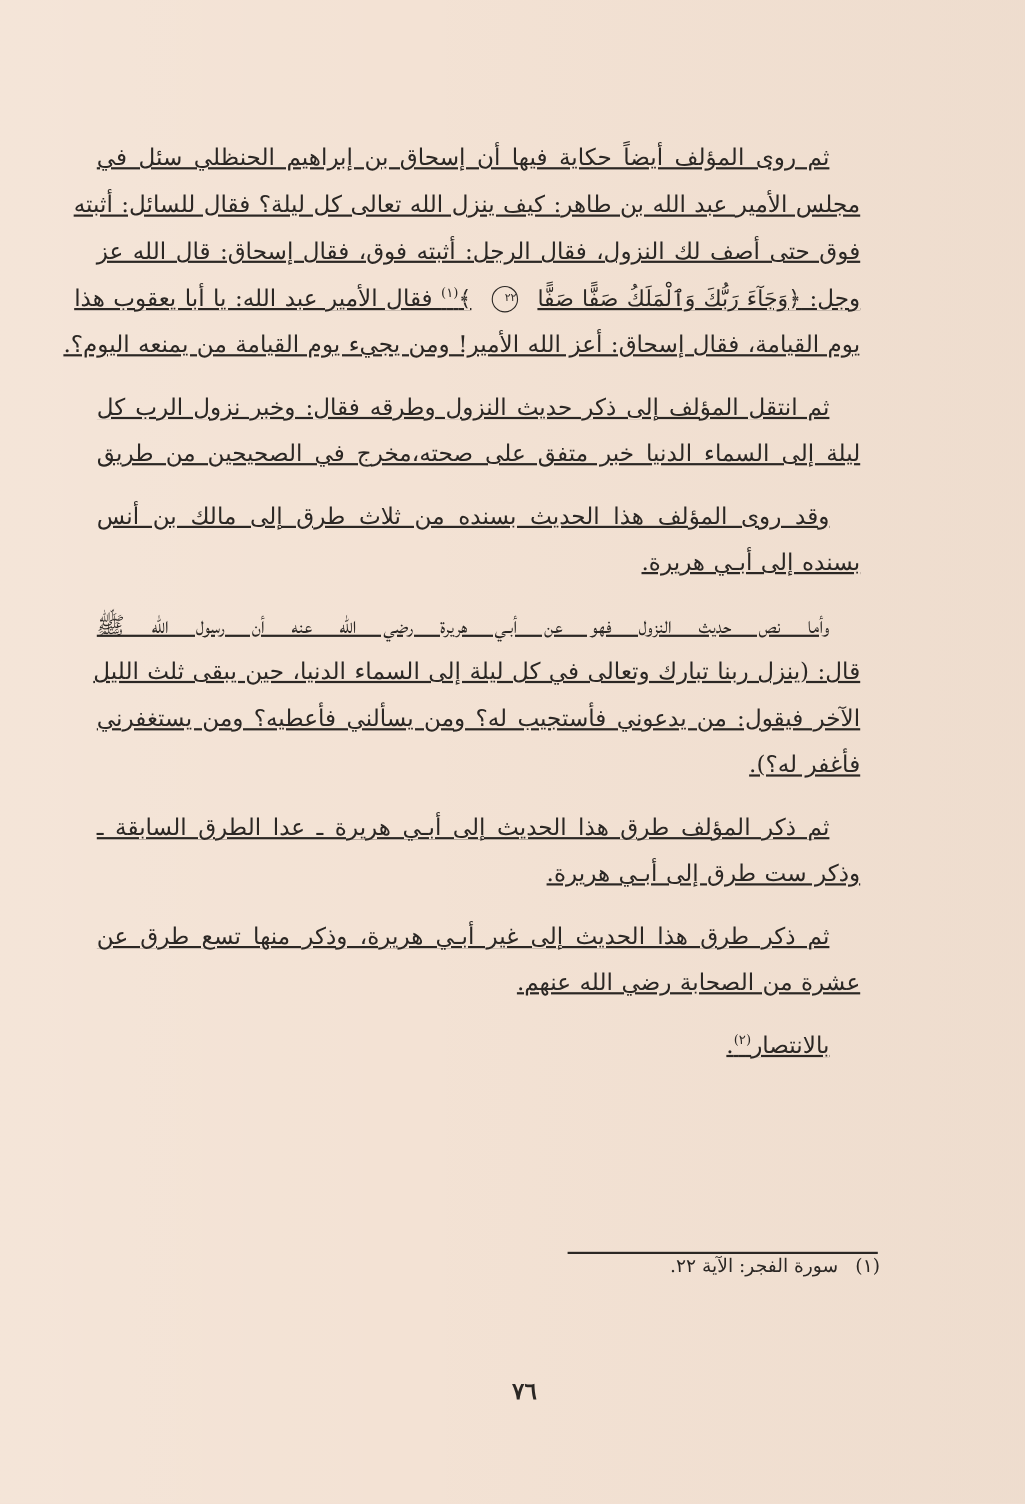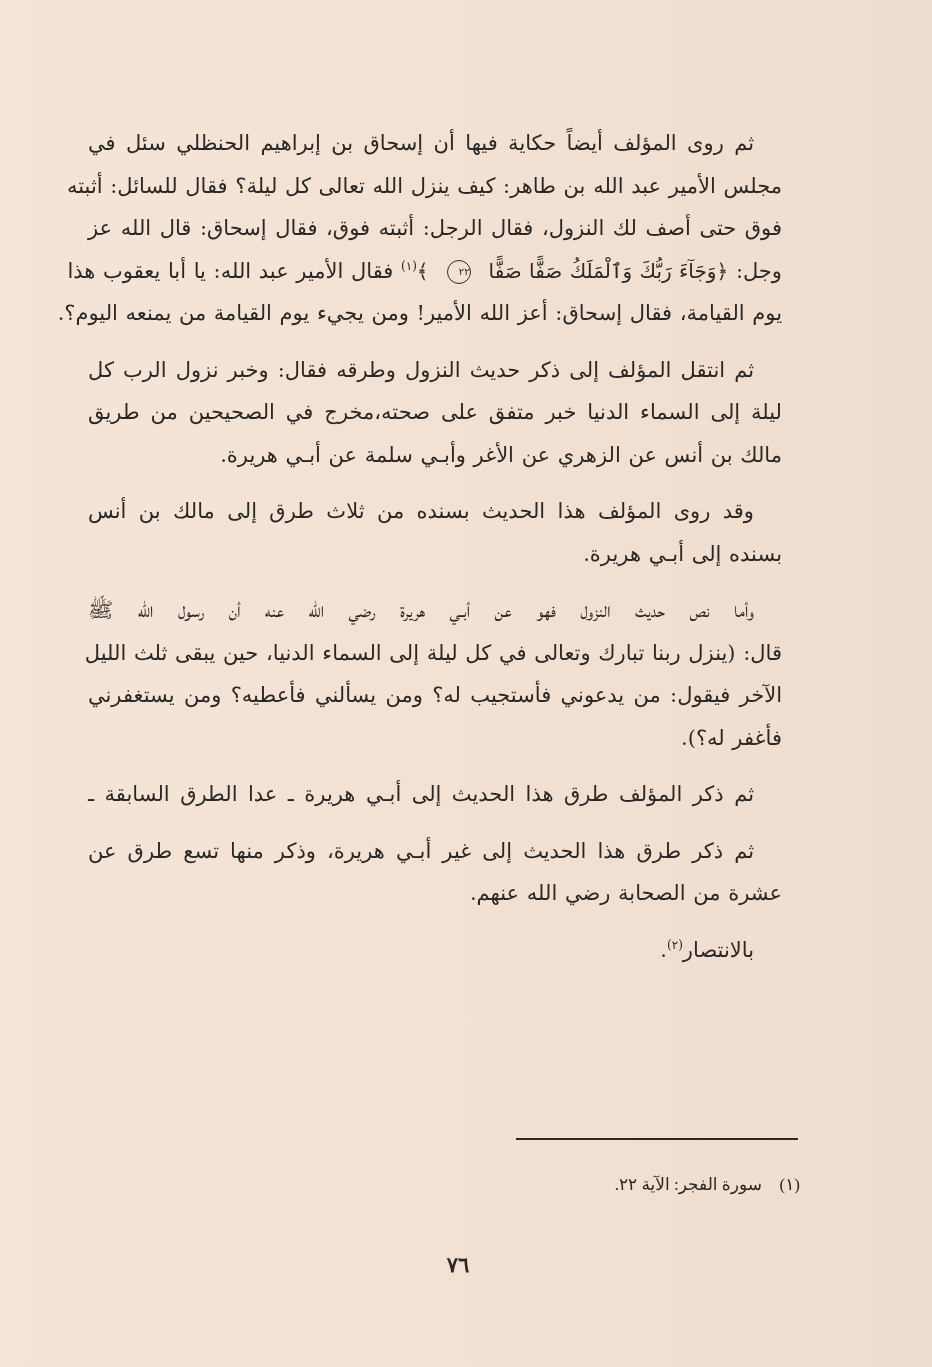--- a/index.html
+++ b/index.html
@@ -25,20 +25,21 @@
       direction: rtl;
     }
     .body-text p {
       margin: 0 0 14px 0;
       font-size: 21px;
       line-height: 42.5px;
       text-align: justify;
       text-align-last: right;
       text-indent: 28px;
       word-spacing: 1px;
+      text-decoration: underline;
     }
     .body-text p .line {
       display: block;
       text-indent: 0;
     }
     .body-text p .line:first-child {
       padding-right: 28px;
     }
     .body-text p { text-indent: 0; }
     .line {
@@ -75,41 +76,39 @@
       position: absolute;
       right: 134px;
       top: 1138px;
       width: 282px;
       height: 2px;
       background: #2b2724;
     }
     .footnotes {
       position: absolute;
       right: 132px;
-      top: 1168px;
+      top: 1135px;
       width: 600px;
       direction: rtl;
       font-size: 17px;
       line-height: 33px;
-      font-family: Liberation Serif, serif;
     }
     .footnote {
       display: block;
     }
     .footnote .num {
       display: inline-block;
       min-width: 30px;
       margin-left: 8px;
     }
     .page-number {
       position: absolute;
       left: 428px;
       top: 1252px;
       width: 60px;
-      text-align: center;
       font-size: 21px;
       font-weight: bold;
       direction: rtl;
     }
   </style>
 </head>
 <body>
 
 <div class="page body-text">
 
@@ -117,37 +116,37 @@
     <span class="line" style="padding-right:28px">ثم روى المؤلف أيضاً حكاية فيها أن إسحاق بن إبراهيم الحنظلي سئل في</span>
     <span class="line">مجلس الأمير عبد الله بن طاهر: كيف ينزل الله تعالى كل ليلة؟ فقال للسائل: أثبته</span>
     <span class="line">فوق حتى أصف لك النزول، فقال الرجل: أثبته فوق، فقال إسحاق: قال الله عز</span>
     <span class="line"><span>وجل: </span><span class="quran">﴿وَجَآءَ رَبُّكَ وَٱلْمَلَكُ صَفًّا صَفًّا</span><span class="ayah-mark">٢٢</span><span class="quran">﴾</span><sup class="fn-ref">(١)</sup><span> فقال الأمير عبد الله: يا أبا يعقوب هذا</span></span>
     <span class="line last">يوم القيامة، فقال إسحاق: أعز الله الأمير! ومن يجيء يوم القيامة من يمنعه اليوم؟.</span>
   </p>
 
   <p>
     <span class="line" style="padding-right:28px">ثم انتقل المؤلف إلى ذكر حديث النزول وطرقه فقال: وخبر نزول الرب كل</span>
     <span class="line">ليلة إلى السماء الدنيا خبر متفق على صحته،مخرج في الصحيحين من طريق</span>
-    <span class="line last">مالك بن أنس عن الزهري عن الأغر وأبـي سلمة عن أبـي هريرة.</span>
   </p>
 
   <p>
     <span class="line" style="padding-right:28px">وقد روى المؤلف هذا الحديث بسنده من ثلاث طرق إلى مالك بن أنس</span>
     <span class="line last">بسنده إلى أبـي هريرة.</span>
   </p>
 
   <p>
     <span class="line" style="padding-right:28px">وأما نص حديث النزول فهو عن أبـي هريرة رضي الله عنه أن رسول الله ﷺ</span>
     <span class="line">قال: (ينزل ربنا تبارك وتعالى في كل ليلة إلى السماء الدنيا، حين يبقى ثلث الليل</span>
     <span class="line">الآخر فيقول: من يدعوني فأستجيب له؟ ومن يسألني فأعطيه؟ ومن يستغفرني</span>
     <span class="line last">فأغفر له؟).</span>
   </p>
 
   <p>
     <span class="line" style="padding-right:28px">ثم ذكر المؤلف طرق هذا الحديث إلى أبـي هريرة ـ عدا الطرق السابقة ـ</span>
+    <span class="line last">وذكر ست طرق إلى أبـي هريرة.</span>
   </p>
 
   <p>
     <span class="line" style="padding-right:28px">ثم ذكر طرق هذا الحديث إلى غير أبـي هريرة، وذكر منها تسع طرق عن</span>
     <span class="line last">عشرة من الصحابة رضي الله عنهم.</span>
   </p>
 
   <p>
     <span class="line last"><span>بالانتصار</span><sup class="fn-ref">(٢)</sup><span>.</span></span>
   </p>

